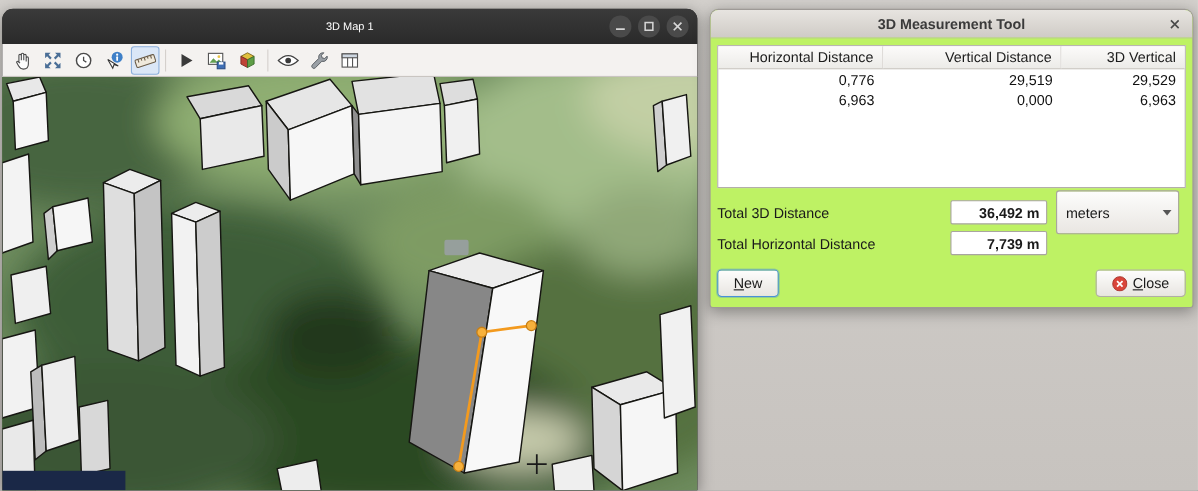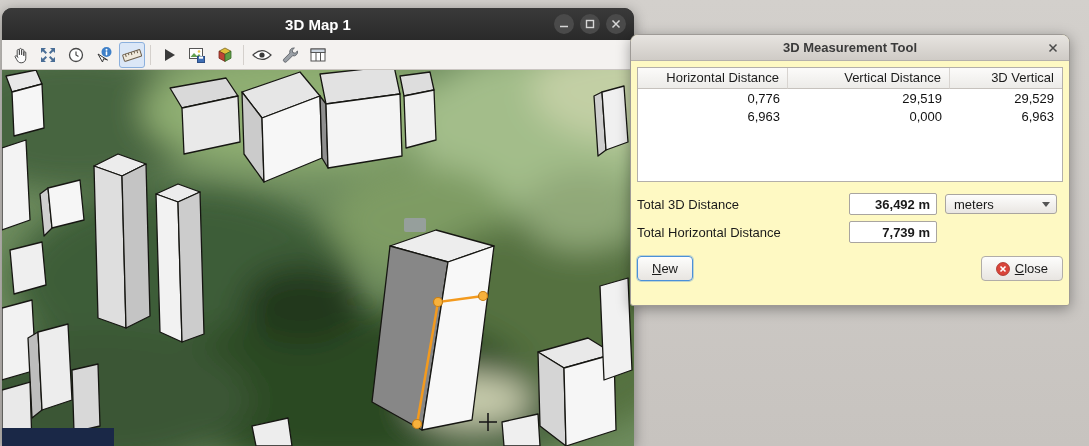--- a/index.html
+++ b/index.html
@@ -13,77 +13,76 @@
   .map-window {
     position:absolute; left:2px; top:8px; width:632px; height:438px;
     border-radius:10px 10px 0 0; overflow:hidden;
     box-shadow:0 3px 14px rgba(0,0,0,.4);
     background:#222;
   }
   .titlebar-dark {
     height:32px; background:linear-gradient(#3a3a3a,#2a2a2a);
     display:flex; align-items:center; justify-content:center; position:relative;
   }
-  .titlebar-dark .title { color:#ffffff; font-weight:bold; font-size:15px; }
+  .titlebar-dark .title { color:#ffffff; font-weight:normal; font-size:10px; }
   .win-controls { position:absolute; right:8px; top:6px; display:flex; gap:6px; }
   .win-btn {
     width:20px; height:20px; border-radius:50%; background:#4a4a4a;
     border:none; display:flex; align-items:center; justify-content:center; padding:0; cursor:pointer;
   }
   .toolbar {
     height:30px; background:#f4f2f0; border-bottom:1px solid #c9c5c1;
     display:flex; align-items:center; padding:0 5px; gap:2px;
   }
   .tool {
     width:26px; height:26px; background:transparent; border:1px solid transparent;
     border-radius:3px; display:flex; align-items:center; justify-content:center; padding:0; cursor:pointer;
   }
   .tool.active { background:#dbe7f7; border-color:#8cb0dd; }
   .sep { width:1px; height:20px; background:#d4d0cc; margin:0 3px; }
   .map-view { position:relative; width:632px; height:376px; background:#5f7d52; }
 
   
   .dialog {
-    position:absolute; left:630px; top:8px; width:440px; height:272px;
-    background:#fef9c3; border:1px solid #9e9a96; border-radius:8px 8px 3px 3px;
+    position:absolute; left:645px; top:8px; width:440px; height:272px;
+    background:#bef264; border:1px solid #9e9a96; border-radius:8px 8px 3px 3px;
     box-shadow:0 3px 14px rgba(0,0,0,.35);
-    margin-top:26px;
   }
   .titlebar-light {
     height:26px; background:linear-gradient(#e7e4e0,#cfcbc6);
     border-bottom:1px solid #b5b1ac; border-radius:7px 7px 0 0;
     display:flex; align-items:center; justify-content:center; position:relative;
     font-weight:bold; font-size:13px; color:#3a3a3a;
   }
   .dlg-close {
     position:absolute; right:8px; top:5px; width:16px; height:16px;
     border:none; background:transparent; display:flex; align-items:center; justify-content:center;
     cursor:pointer;
   }
   .dialog-body { padding:6px; }
   .mtable {
-    border:1px solid #b3afaa; background:#ffffff; height:115px;
+    border:1px solid #b3afaa; background:#ffffff; height:130px;
     display:grid; grid-template-columns:150px 162px 1fr;
     grid-auto-rows:min-content; align-content:start; font-size:13px; overflow:hidden;
   }
   .th {
     background:linear-gradient(#fcfbfa,#ecebe8);
     border-right:1px solid #d8d4d0; border-bottom:1px solid #c6c2bd;
     padding:2px 8px 3px; text-align:right; color:#1c1c1c; white-space:nowrap;
   }
   .th:nth-child(3) { border-right:none; }
   .td { text-align:right; padding:2px 8px 1px; color:#111; white-space:nowrap; }
   .totals-row { display:flex; align-items:center; margin-top:10px; height:24px; font-size:13px; color:#1a1a1a; }
   .totals-row .lbl { width:212px; }
   .valbox {
     width:88px; height:22px; background:#fff; border:1px solid #a9a5a0; border-radius:2px;
     display:flex; align-items:center; justify-content:flex-end; padding:0 6px; font-weight:bold;
   }
   .combo {
-    margin-left:8px; width:112px; height:20px;
+    margin-left:8px; width:112px; height:40px;
     background:linear-gradient(#fdfdfc,#e9e6e2); border:1px solid #a9a5a0; border-radius:3px;
     display:flex; align-items:center; font-size:13px; cursor:pointer;gap:19px;
   }
   .combo .txt { flex:1; padding-left:8px; }
   .combo .arrow-zone { width:20px; display:flex; align-items:center; justify-content:center; }
   .arrow-down { width:0; height:0; border-left:4px solid transparent; border-right:4px solid transparent; border-top:5px solid #555; }
   .button-row { display:flex; justify-content:space-between; gap:8px; margin-top:12px; }
   .btn {
     height:25px; padding:0 14px; background:linear-gradient(#fdfdfc,#e8e5e1);
     border:1px solid #b1ada8; border-radius:4px; font-size:13px; color:#1a1a1a;

